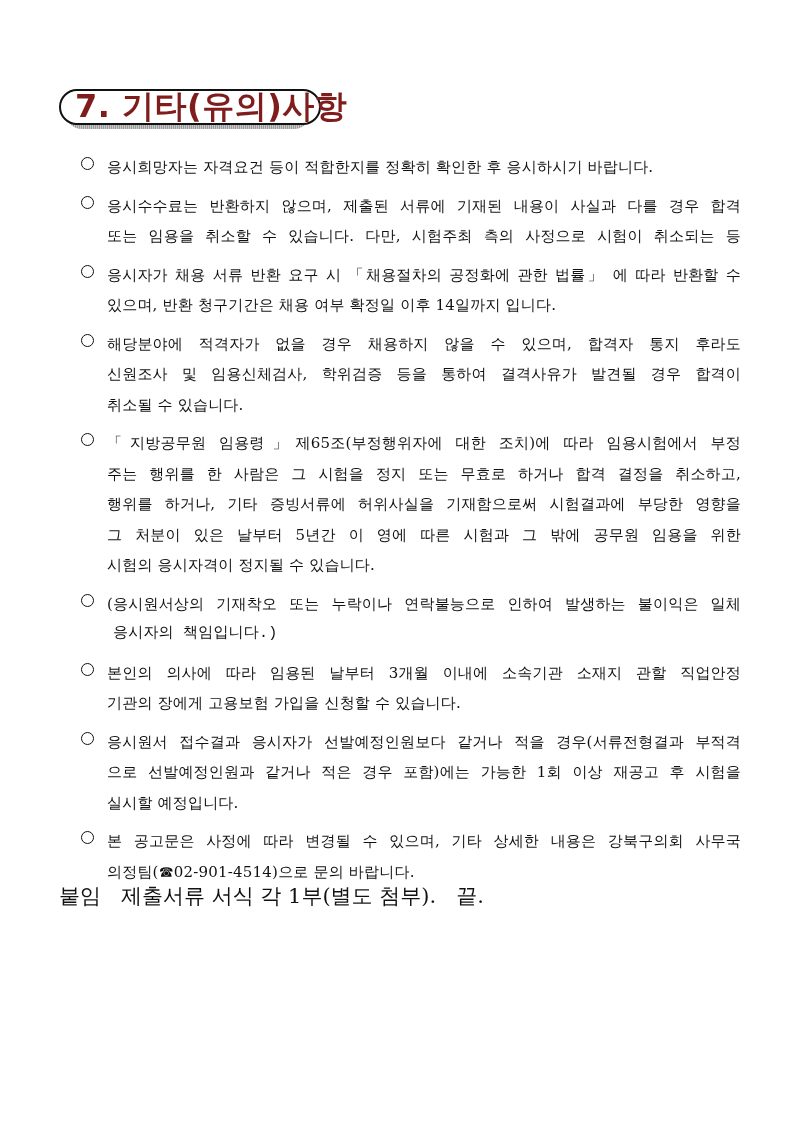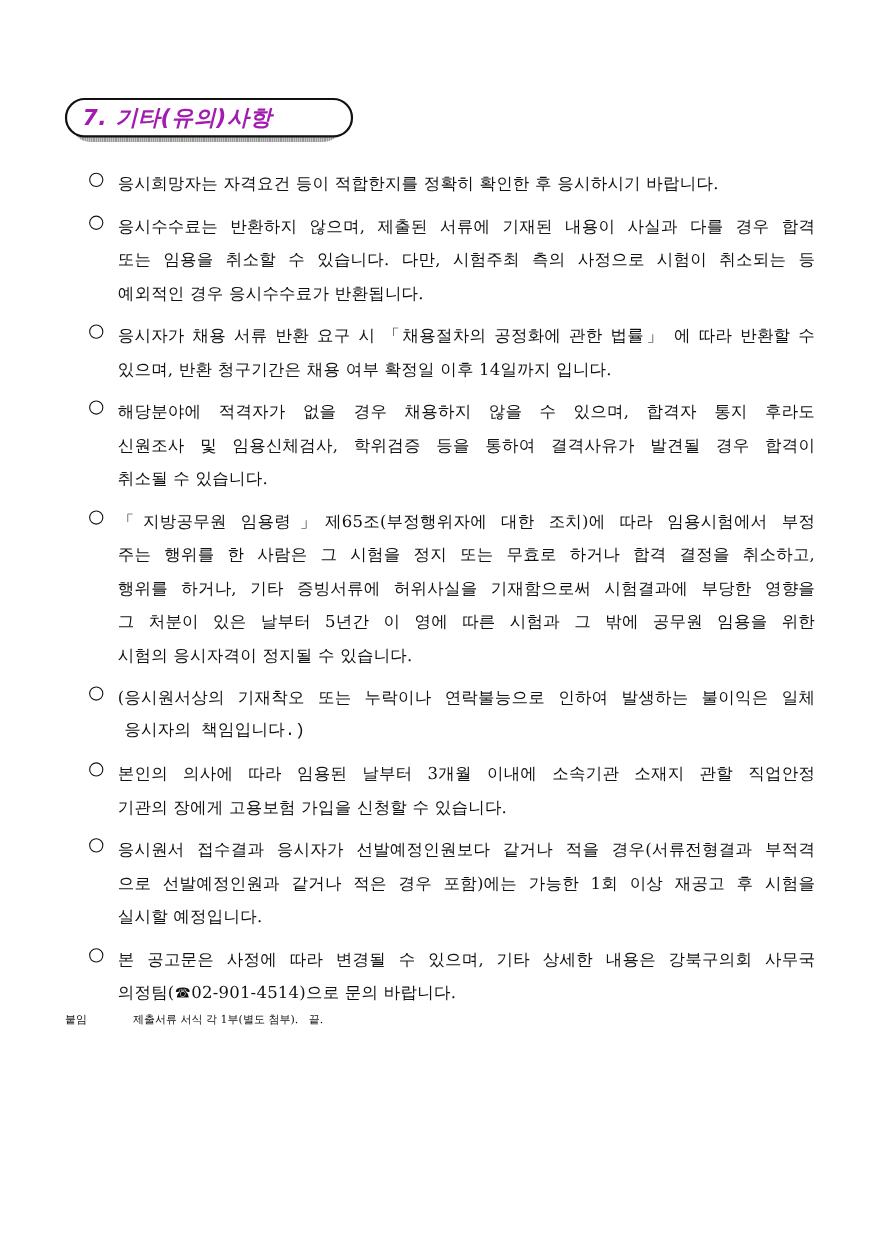--- a/index.html
+++ b/index.html
@@ -19,42 +19,41 @@
     border-radius: 18px;
     background: repeating-linear-gradient(90deg, #9a9a9a 0 1px, #c8c8c8 1px 2px);
   }
   .section-header .pill {
     position: absolute; left: 0; top: 0; width: 244px; height: 32px;
     border: 2px solid #111; border-radius: 18px; background: #fff;
     display: flex; align-items: center; padding-left: 14px; box-sizing: content-box;
   }
   .section-header .title {
     font-family: "DejaVu Sans", "Liberation Sans", sans-serif;
-    font-weight: bold; font-size: 20px; letter-spacing: 0.5px; color: #a21caf;
+    font-weight: bold; font-size: 32px; letter-spacing: 0.5px; color: #7f1d1d;
     white-space: nowrap;
-    font-style: italic;
   }
 
   .items { position: absolute; left: 77px; top: 152px; width: 664px; }
   .item { position: relative; padding-left: 30px; margin-bottom: 8px; }
   .item .bullet {
     position: absolute; left: 4px; top: 5px;
     width: 11px; height: 11px; border: 1.5px solid #111; border-radius: 50%;
   }
   .item .line {
     font-size: 15px; line-height: 30.5px; height: 30.5px;
     text-align: justify; text-align-last: justify; white-space: nowrap;
     letter-spacing: 0.2px;
   }
   .item .line.last { text-align-last: left; }
   .item .line.indent1 { padding-left: 6px; font-family: Liberation Mono, monospace; }
 
   .attachment {
-    position: absolute; left: 59px; top: 916px;
-    font-size: 10px; line-height: 24px; white-space: nowrap;
+    position: absolute; left: 59px; top: 884px;
+    font-size: 21px; line-height: 24px; white-space: nowrap;
   }
   .attachment .label { display: inline-block; width: 62px; }
 </style>
 </head>
 <body>
 
 <div class="page">
 
   <div class="section-header">
     <div class="shadow"></div>
@@ -67,21 +66,20 @@
 
     <div class="item">
       <span class="bullet"></span>
       <div class="line last">응시희망자는 자격요건 등이 적합한지를 정확히 확인한 후 응시하시기 바랍니다.</div>
     </div>
 
     <div class="item">
       <span class="bullet"></span>
       <div class="line">응시수수료는 반환하지 않으며, 제출된 서류에 기재된 내용이 사실과 다를 경우 합격</div>
       <div class="line">또는 임용을 취소할 수 있습니다. 다만, 시험주최 측의 사정으로 시험이 취소되는 등</div>
-      <div class="line last">예외적인 경우 응시수수료가 반환됩니다.</div>
     </div>
 
     <div class="item">
       <span class="bullet"></span>
       <div class="line">응시자가 채용 서류 반환 요구 시 「채용절차의 공정화에 관한 법률」 에 따라 반환할 수</div>
       <div class="line last">있으며, 반환 청구기간은 채용 여부 확정일 이후 14일까지 입니다.</div>
     </div>
 
     <div class="item">
       <span class="bullet"></span>

